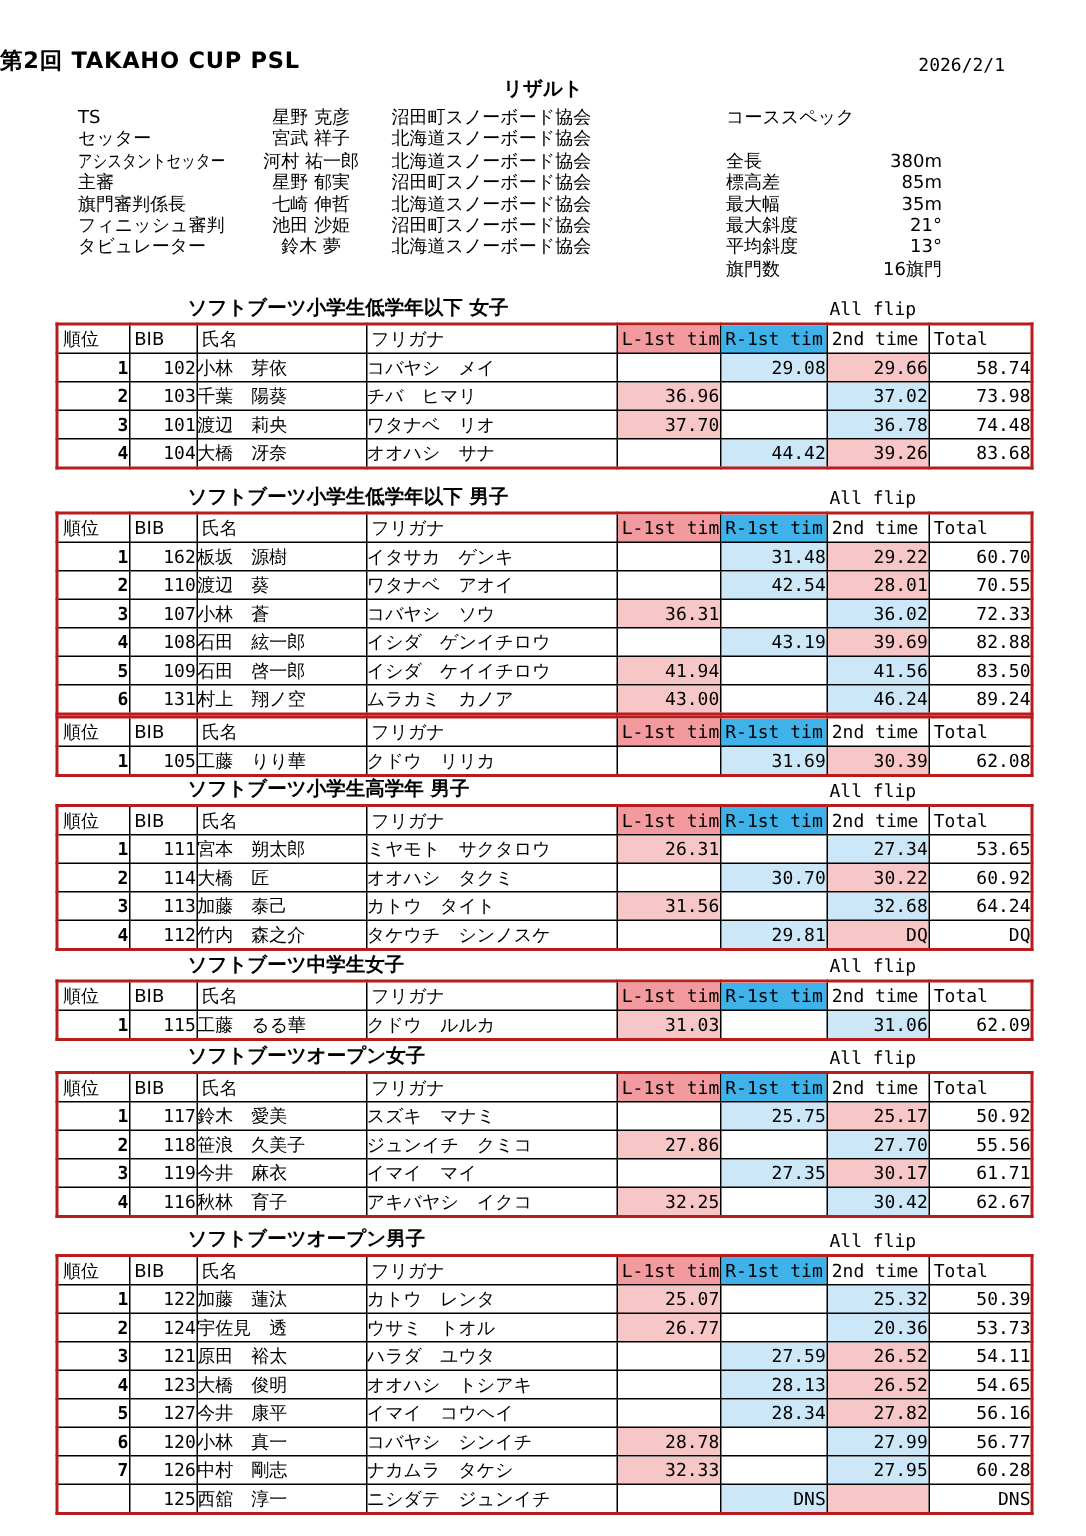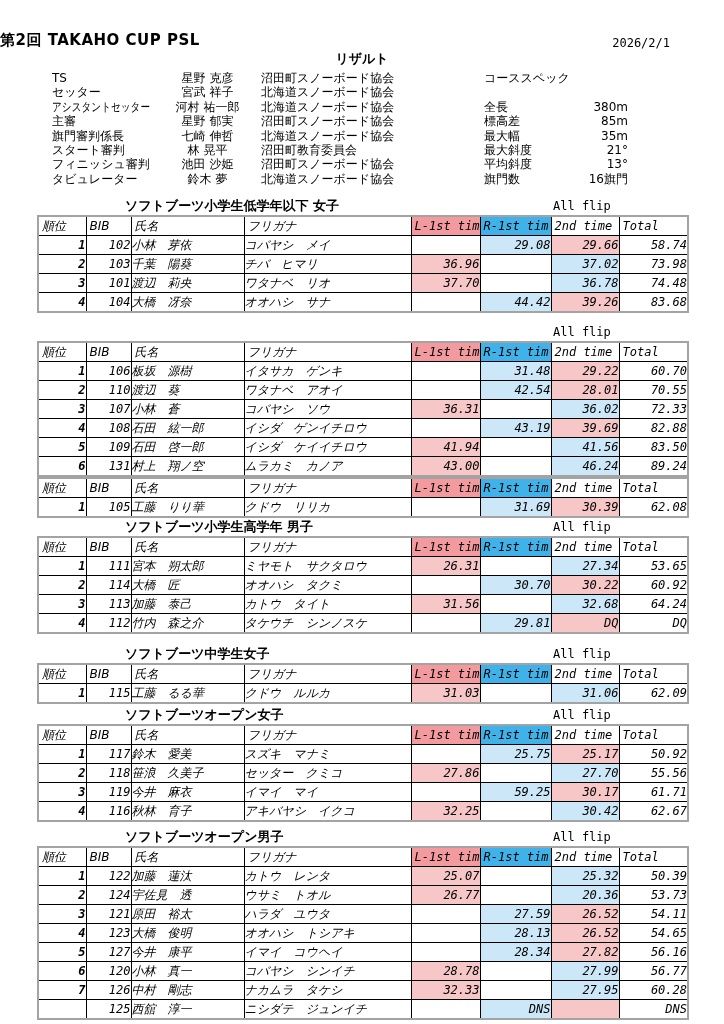--- a/index.html
+++ b/index.html
@@ -30,26 +30,26 @@
   
   #sections{position:absolute;left:37px;top:196px;width:650px;}
   .section-head{position:relative;height:14px;line-height:14px;margin-bottom:2px;}
   .section-title{position:absolute;left:88px;font-size:13px;font-weight:bold;white-space:nowrap;}
   .all-flip{position:absolute;left:516px;font-size:12px;
             font-family:"DejaVu Sans Mono",monospace;}
   .section:nth-child(1) .section-head{margin-top:3px;text-decoration:underline;}
   .section:nth-child(2) .section-head{margin-top:12px;}
   .section:nth-child(3) .section-head{margin-top:2px;}
   .section:nth-child(4) .section-head{margin-top:2px;text-align:right;}
-  .section:nth-child(5) .section-head{margin-top:13px;}
+  .section:nth-child(5) .section-head{margin-top:3px;}
   .section:nth-child(6) .section-head{margin-top:4px;}
   .section:nth-child(7) .section-head{margin-top:8px;}
 
   table.result{border-collapse:collapse;table-layout:fixed;width:650px;
-               border:2px solid #a3a3a3;font-style:italic;}
+               border:2px solid #b91c1c;}
   table.result th,table.result td{border:1px solid #000;height:18px;padding:0;
                font-size:12px;overflow:hidden;white-space:nowrap;vertical-align:middle;}
   table.result th{font-weight:normal;text-align:left;padding-left:3px;}
   th.c0{font-weight:bold;font-size:13px;padding-left:2px;}
   th.c4,th.c5,th.c6,th.c7{font-family:"DejaVu Sans Mono",monospace;font-size:11px;}
   th.c4{background:var(--hdr-pink);}
   th.c5{background:var(--hdr-blue);}
   td.num{text-align:right;padding-right:4px;font-family:"DejaVu Sans Mono",monospace;}
   td.rank{font-weight:bold;}
   td.txt{padding-left:3px;}
@@ -84,25 +84,20 @@
         <span class="off-role">主審</span>
         <span class="off-name">星野 郁実</span>
         <span class="off-org">沼田町スノーボード協会</span>
       </div>
       <div class="off-row">
         <span class="off-role">旗門審判係長</span>
         <span class="off-name">七崎 伸哲</span>
         <span class="off-org">北海道スノーボード協会</span>
       </div>
       <div class="off-row">
-        <span class="off-role">スタート審判</span>
-        <span class="off-name">林 晃平</span>
-        <span class="off-org">沼田町教育委員会</span>
-      </div>
-      <div class="off-row">
         <span class="off-role">フィニッシュ審判</span>
         <span class="off-name">池田 沙姫</span>
         <span class="off-org">沼田町スノーボード協会</span>
       </div>
       <div class="off-row">
         <span class="off-role">タビュレーター</span>
         <span class="off-name">鈴木 夢</span>
         <span class="off-org">北海道スノーボード協会</span>
       </div>
     </div>
@@ -206,20 +201,21 @@
               <td class="l1 num"></td>
               <td class="r1 num bg-blue">44.42</td>
               <td class="t2 num bg-pink">39.26</td>
               <td class="total num">83.68</td>
             </tr>
           </tbody>
         </table>
       </div>
       <div class="section">
         <div class="section-head">
+          <span class="section-title">ソフトブーツ小学生低学年以下 男子</span>
           <span class="all-flip">All flip</span>
         </div>
         <table class="result">
           <colgroup>
             <col style="width: 48px;">
             <col style="width: 45px;">
             <col style="width: 113px;">
             <col style="width: 167px;">
             <col style="width: 69px;">
             <col style="width: 71px;">
@@ -234,21 +230,21 @@
               <th class="c3">フリガナ</th>
               <th class="c4">L-1st time</th>
               <th class="c5">R-1st tim</th>
               <th class="c6">2nd time</th>
               <th class="c7">Total</th>
             </tr>
           </thead>
           <tbody>
             <tr>
               <td class="rank num">1</td>
-              <td class="bib num">106</td>
+              <td class="bib num">162</td>
               <td class="name txt">板坂　源樹</td>
               <td class="kana txt">イタサカ　ゲンキ</td>
               <td class="l1 num"></td>
               <td class="r1 num bg-blue">31.48</td>
               <td class="t2 num bg-pink">29.22</td>
               <td class="total num">60.70</td>
             </tr>
             <tr>
               <td class="rank num">2</td>
               <td class="bib num">110</td>
@@ -490,33 +486,33 @@
               <td class="kana txt">スズキ　マナミ</td>
               <td class="l1 num"></td>
               <td class="r1 num bg-blue">25.75</td>
               <td class="t2 num bg-pink">25.17</td>
               <td class="total num">50.92</td>
             </tr>
             <tr>
               <td class="rank num">2</td>
               <td class="bib num">118</td>
               <td class="name txt">笹浪　久美子</td>
-              <td class="kana txt">セッター　クミコ</td>
+              <td class="kana txt">ジュンイチ　クミコ</td>
               <td class="l1 num bg-pink">27.86</td>
               <td class="r1 num"></td>
               <td class="t2 num bg-blue">27.70</td>
               <td class="total num">55.56</td>
             </tr>
             <tr>
               <td class="rank num">3</td>
               <td class="bib num">119</td>
               <td class="name txt">今井　麻衣</td>
               <td class="kana txt">イマイ　マイ</td>
               <td class="l1 num"></td>
-              <td class="r1 num bg-blue">59.25</td>
+              <td class="r1 num bg-blue">27.35</td>
               <td class="t2 num bg-pink">30.17</td>
               <td class="total num">61.71</td>
             </tr>
             <tr>
               <td class="rank num">4</td>
               <td class="bib num">116</td>
               <td class="name txt">秋林　育子</td>
               <td class="kana txt">アキバヤシ　イクコ</td>
               <td class="l1 num bg-pink">32.25</td>
               <td class="r1 num"></td>

